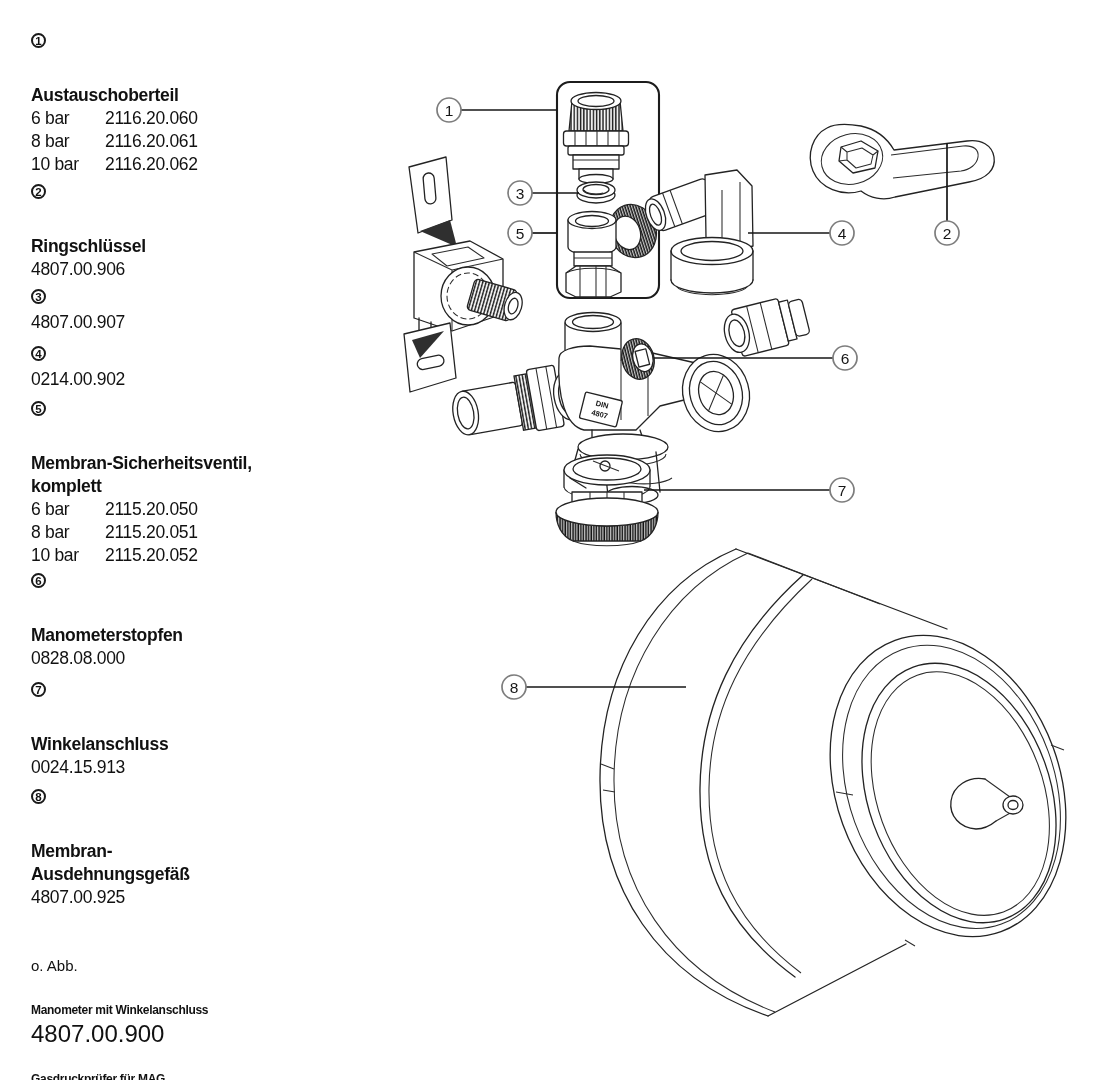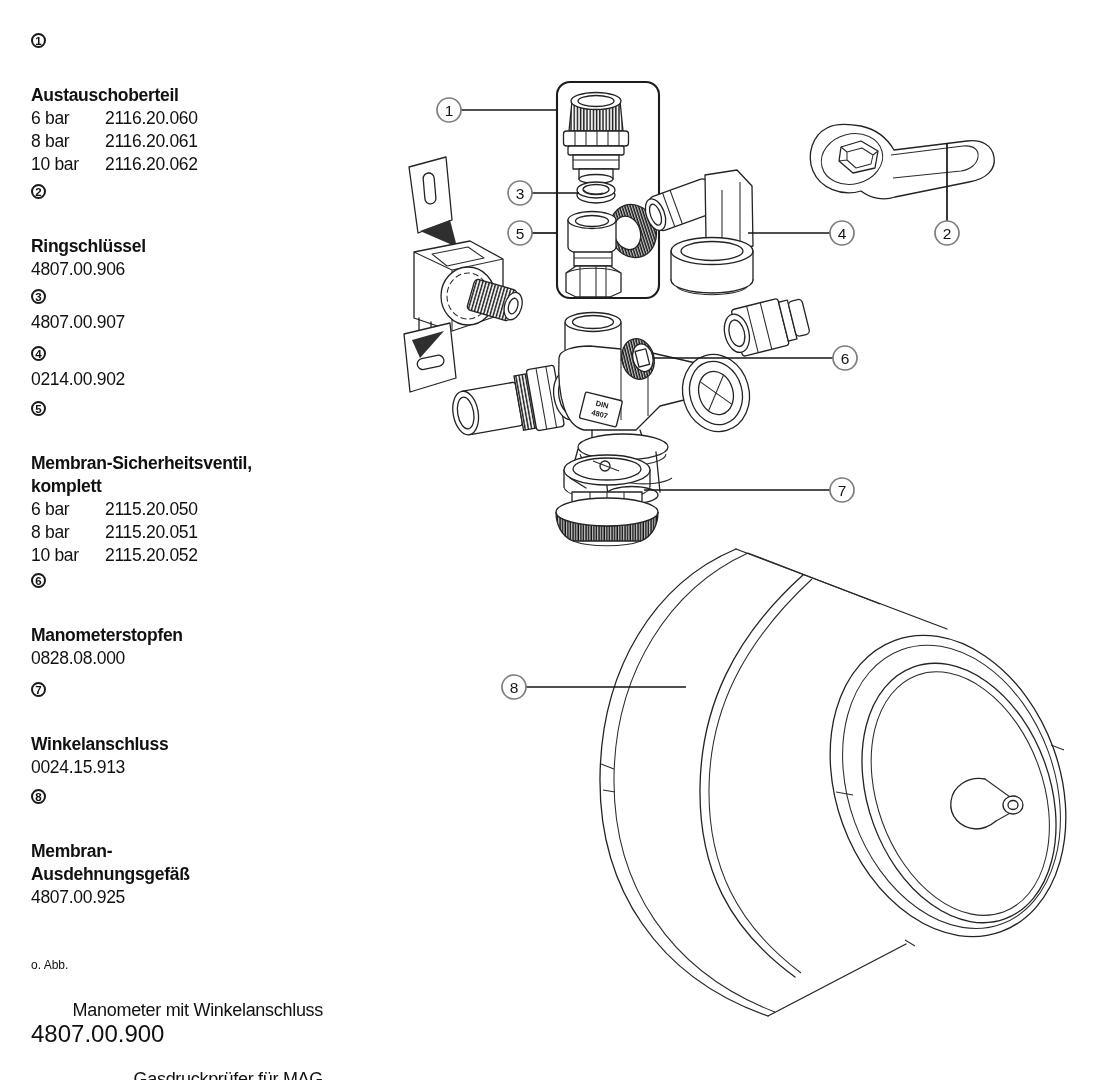--- a/index.html
+++ b/index.html
@@ -7,22 +7,22 @@
   .page { position:relative; width:1109px; height:1080px; background:#ffffff;
           font-family:"Liberation Sans", sans-serif; color:#111; overflow:hidden; }
   .parts-list { position:absolute; left:31px; top:33px; width:292px; }
   .item .badge { display:flex; align-items:center; justify-content:center;
           width:15px; height:15px; border:2px solid #1a1a1a; border-radius:50%;
           font-size:11.5px; font-weight:bold; margin-bottom:7px; }
   .name { font-size:17.5px; font-weight:bold; line-height:23px; letter-spacing:-0.3px;
           white-space:pre-line;margin-top:36px; }
   .row  { display:flex; font-size:17.5px; line-height:23px; letter-spacing:-0.3px; }
   .vlabel { width:74px; }
-  .note { font-size:12px; line-height:23px; margin-bottom:22px; }
-  .xtra-name { font-size:18px; font-weight:normal; line-height:23px; letter-spacing:-0.3px;text-align:right; }
+  .note { font-size:15px; line-height:23px; margin-bottom:22px; }
+  .xtra-name { font-size:12px; font-weight:bold; line-height:23px; letter-spacing:-0.3px; }
   .xtra-code { font-size:24px; line-height:23px; }
   .xtra { margin-bottom:23px; }
   svg.diagram { position:absolute; left:0; top:0; }
   .ln  { fill:none; stroke:#232323; stroke-width:1.3; stroke-linejoin:round; stroke-linecap:round; }
   .lnw { fill:#ffffff; stroke:#232323; stroke-width:1.3; stroke-linejoin:round; stroke-linecap:round; }
   .thin { fill:none; stroke:#2c2c2c; stroke-width:1.05; stroke-linejoin:round; }
   .hat { fill:url(#hatch); stroke:#232323; stroke-width:1.3; }
   .hatd{ fill:url(#hatchDense); stroke:#232323; stroke-width:1.3; }
   .dark{ fill:#2f2f2f; stroke:none; }
   .frame { fill:none; stroke:#1c1c1c; stroke-width:2.1; }

